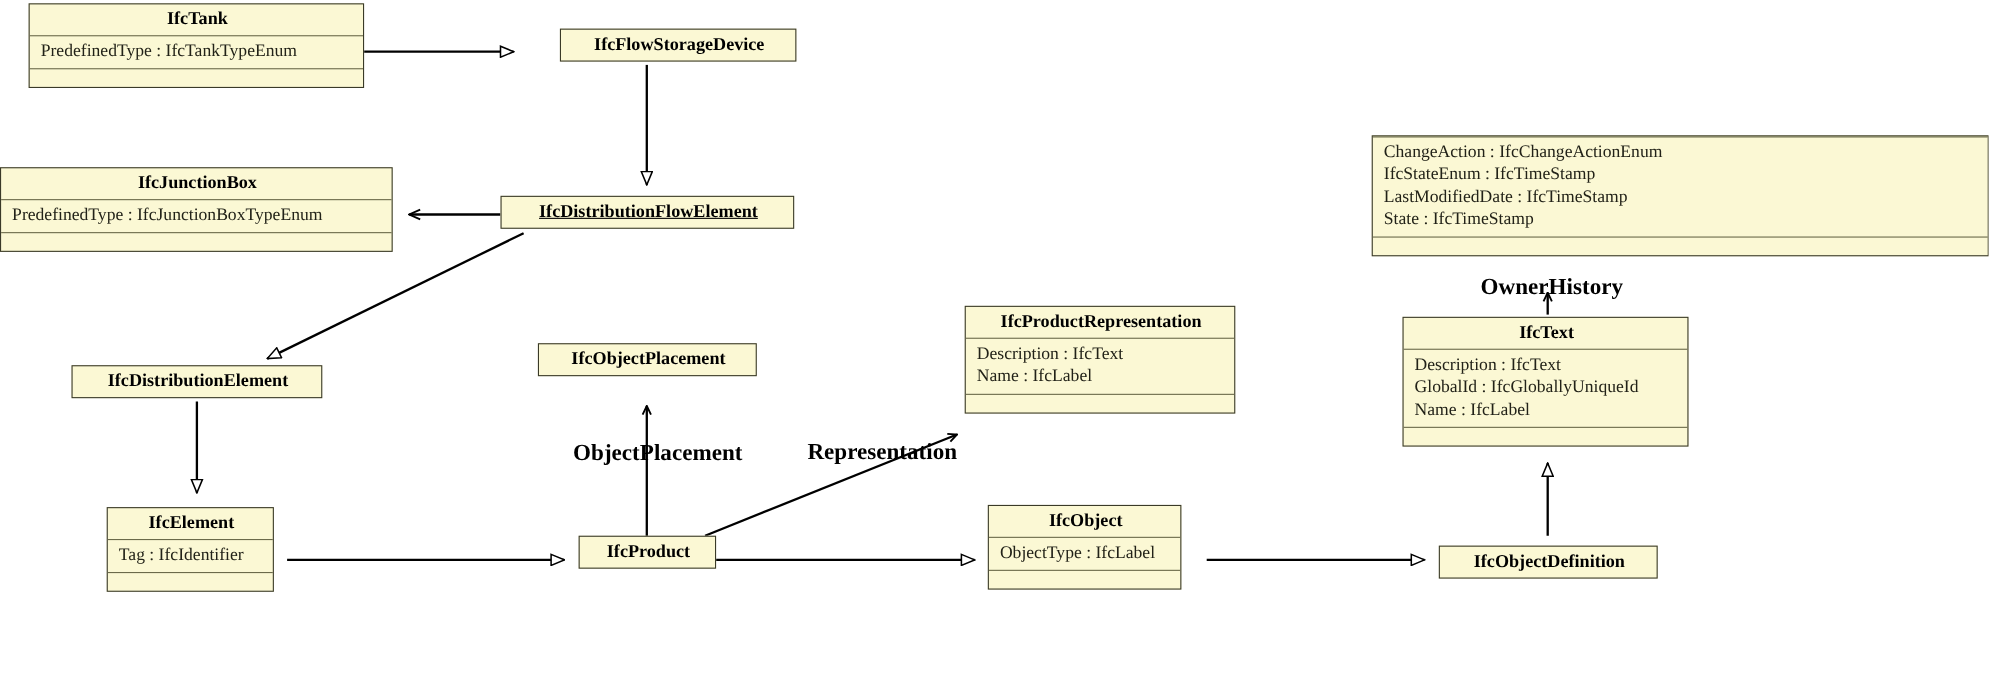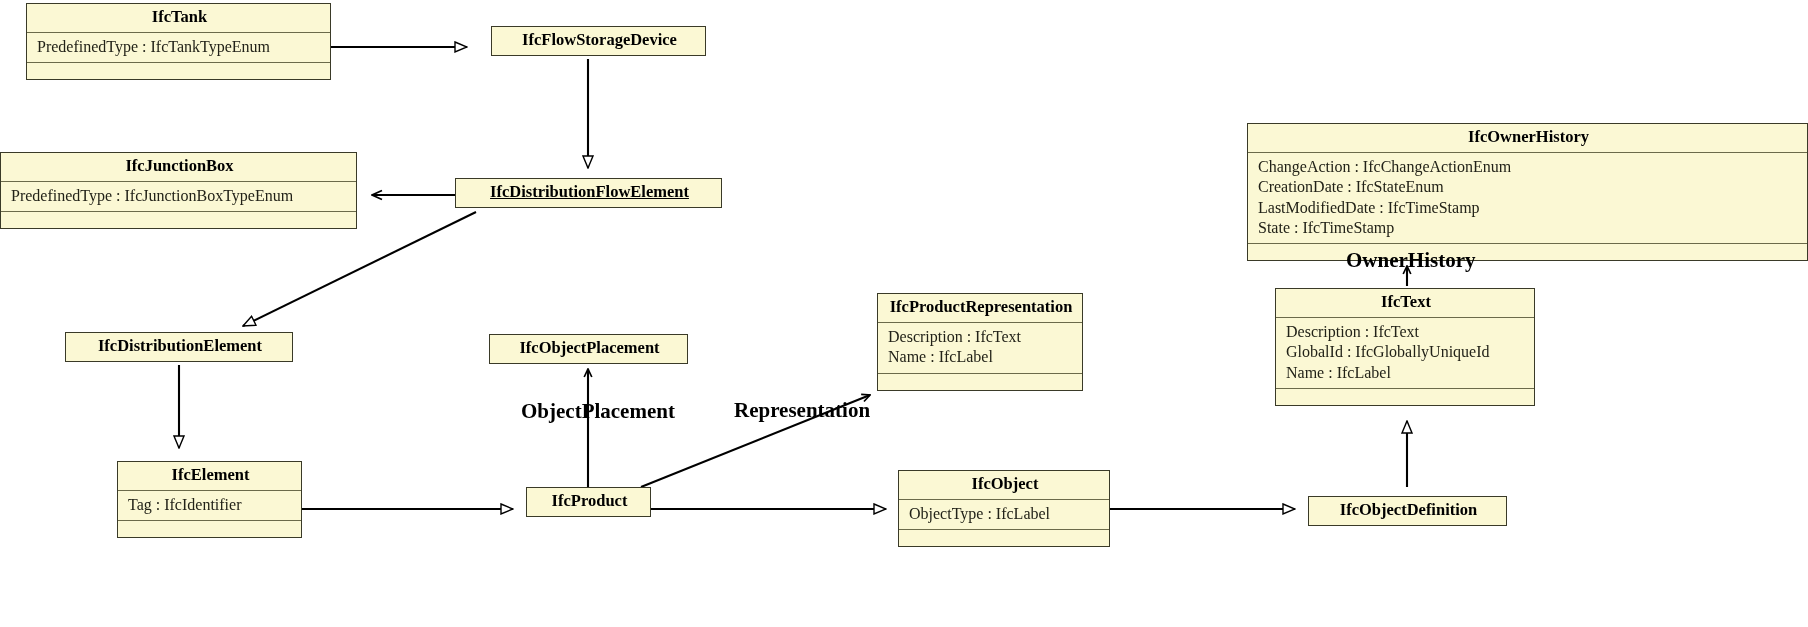--- a/index.html
+++ b/index.html
@@ -125,21 +125,21 @@
   <div class="uml-class" style="left:26px; top:3px; width:305px;">
     <div class="uml-name">IfcTank</div>
     <div class="uml-sep"></div>
     <div class="uml-attrs">
       <span class="attr-row">PredefinedType : IfcTankTypeEnum</span>
     </div>
     <div class="uml-sep"></div>
     <div class="uml-ops"></div>
   </div>
 
-  <div class="uml-class" style="left:491px; top:26px; width:215px;">
+  <div class="uml-class" style="left:509px; top:26px; width:215px;">
     <div class="uml-name">IfcFlowStorageDevice</div>
   </div>
 
   <div class="uml-class" style="left:0px; top:152px; width:357px;">
     <div class="uml-name">IfcJunctionBox</div>
     <div class="uml-sep"></div>
     <div class="uml-attrs">
       <span class="attr-row">PredefinedType : IfcJunctionBoxTypeEnum</span>
     </div>
     <div class="uml-sep"></div>
@@ -147,75 +147,74 @@
   </div>
 
   <div class="uml-class" style="left:455px; top:178px; width:267px;text-decoration:underline;">
     <div class="uml-name">IfcDistributionFlowElement</div>
   </div>
 
   <div class="uml-class" style="left:65px; top:332px; width:228px;">
     <div class="uml-name">IfcDistributionElement</div>
   </div>
 
-  <div class="uml-class" style="left:489px; top:334px; width:199px;">
+  <div class="uml-class" style="left:489px; top:312px; width:199px;">
     <div class="uml-name">IfcObjectPlacement</div>
   </div>
 
-  <div class="uml-class" style="left:877px; top:293px; width:206px;">
+  <div class="uml-class" style="left:877px; top:278px; width:246px;">
     <div class="uml-name">IfcProductRepresentation</div>
     <div class="uml-sep"></div>
     <div class="uml-attrs">
       <span class="attr-row">Description : IfcText</span>
       <span class="attr-row">Name : IfcLabel</span>
     </div>
     <div class="uml-sep"></div>
     <div class="uml-ops"></div>
   </div>
 
   <div class="uml-class" style="left:1247px; top:123px; width:561px;">
-    <div class="uml-name">IfcOwnerHistory</div>
     <div class="uml-sep"></div>
     <div class="uml-attrs">
       <span class="attr-row">ChangeAction : IfcChangeActionEnum</span>
-      <span class="attr-row">CreationDate : IfcStateEnum</span>
+      <span class="attr-row">IfcStateEnum : IfcTimeStamp</span>
       <span class="attr-row">LastModifiedDate : IfcTimeStamp</span>
       <span class="attr-row">State : IfcTimeStamp</span>
     </div>
     <div class="uml-sep"></div>
     <div class="uml-ops"></div>
   </div>
 
   <div class="uml-class" style="left:1275px; top:288px; width:260px;">
     <div class="uml-name">IfcText</div>
     <div class="uml-sep"></div>
     <div class="uml-attrs">
       <span class="attr-row">Description : IfcText</span>
       <span class="attr-row">GlobalId : IfcGloballyUniqueId</span>
       <span class="attr-row">Name : IfcLabel</span>
     </div>
     <div class="uml-sep"></div>
     <div class="uml-ops"></div>
   </div>
 
-  <div class="uml-class" style="left:97px; top:461px; width:185px;margin-left:20px;">
+  <div class="uml-class" style="left:97px; top:461px; width:152px;">
     <div class="uml-name">IfcElement</div>
     <div class="uml-sep"></div>
     <div class="uml-attrs">
       <span class="attr-row">Tag : IfcIdentifier</span>
     </div>
     <div class="uml-sep"></div>
     <div class="uml-ops"></div>
   </div>
 
   <div class="uml-class" style="left:526px; top:487px; width:125px;">
     <div class="uml-name">IfcProduct</div>
   </div>
 
-  <div class="uml-class" style="left:898px; top:459px; width:212px;margin-top:11px;">
+  <div class="uml-class" style="left:898px; top:459px; width:176px;">
     <div class="uml-name">IfcObject</div>
     <div class="uml-sep"></div>
     <div class="uml-attrs">
       <span class="attr-row">ObjectType : IfcLabel</span>
     </div>
     <div class="uml-sep"></div>
     <div class="uml-ops"></div>
   </div>
 
   <div class="uml-class" style="left:1308px; top:496px; width:199px;">

